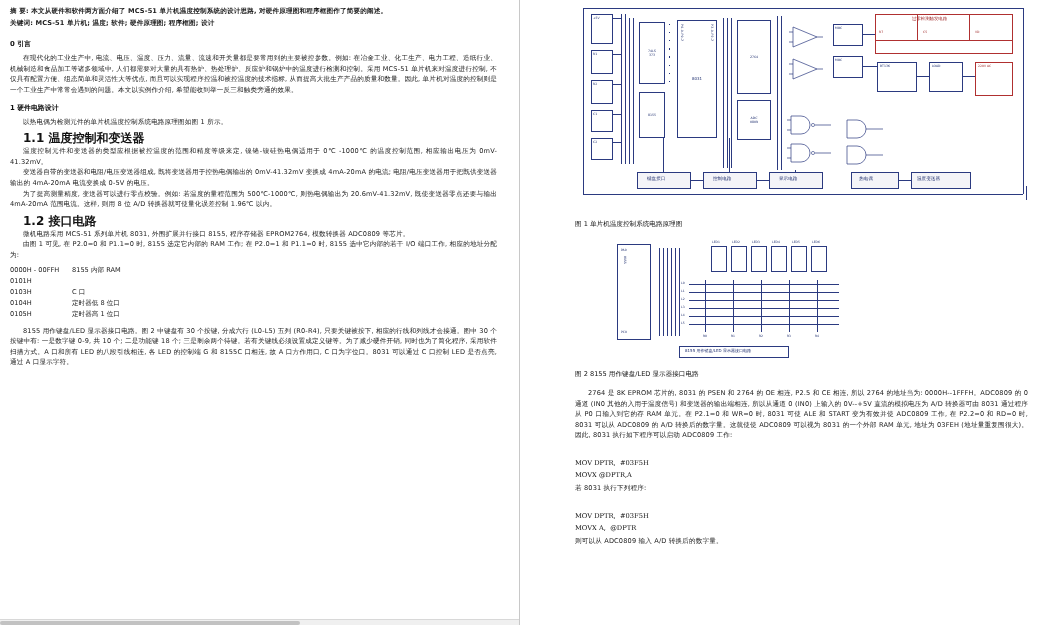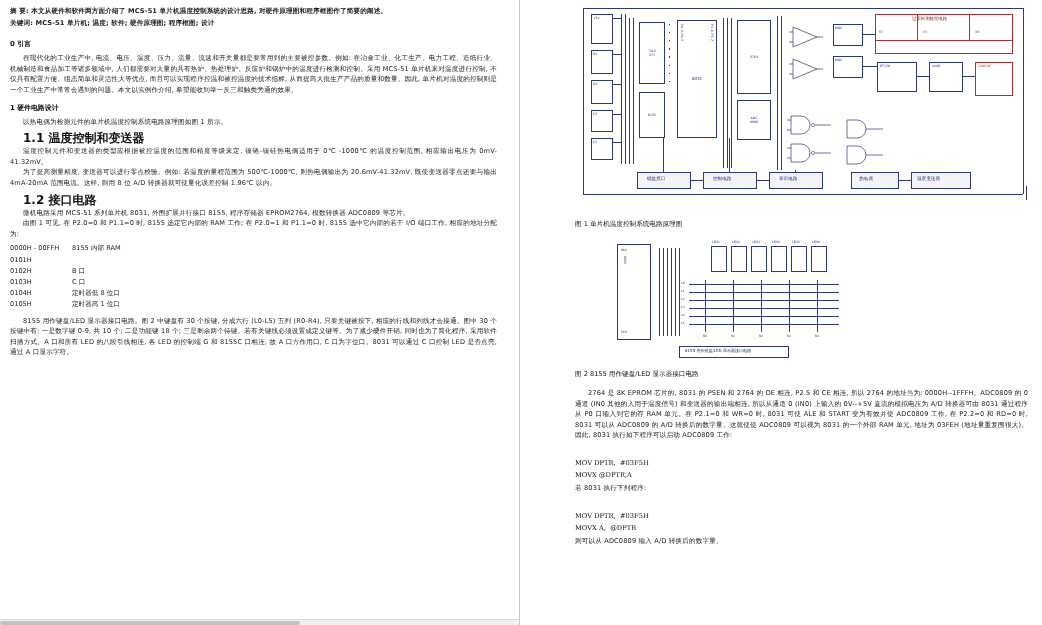--- a/index.html
+++ b/index.html
@@ -209,37 +209,34 @@
     <div class="tx kw b">关键词: MCS-51 单片机; 温度; 软件; 硬件原理图; 程序框图; 设计</div>
 
     <div class="h1">0 引言</div>
     <div class="tx indent p">在现代化的工业生产中, 电流、电压、温度、压力、流量、流速和开关量都是要常用到的主要被控参数。例如: 在冶金工业、化工生产、电力工程、造纸行业、机械制造和食品加工等诸多领域中, 人们都需要对大量的具有热炉、热处理炉、反应炉和锅炉中的温度进行检测和控制。采用 MCS-51 单片机来对温度进行控制, 不仅具有配置方便、组态简单和灵活性大等优点, 而且可以实现程序控温和被控温度的技术指标, 从而提高大批生产产品的质量和数量。因此, 单片机对温度的控制则是一个工业生产中常常会遇到的问题。本文以实例作介绍, 希望能收到举一反三和触类旁通的效果。</div>
 
     <div class="h1">1 硬件电路设计</div>
     <div class="tx indent p">以热电偶为检测元件的单片机温度控制系统电路原理图如图 1 所示。</div>
 
     <div class="h2">1.1 温度控制和变送器</div>
     <div class="tx indent p">温度控制元件和变送器的类型应根据被控温度的范围和精度等级来定, 镍铬-镍硅热电偶适用于 0℃ -1000℃ 的温度控制范围, 相应输出电压为 0mV-41.32mV。</div>
+    <div class="tx indent p">变送器自带的变送器和电阻/电压变送器组成, 既将变送器用于控热电偶输出的 0mV-41.32mV 变换成 4mA-20mA 的电流; 电阻/电压变送器用于把既供变送器输出的 4mA-20mA 电流变换成 0-5V 的电压。</div>
     <div class="tx indent p">为了提高测量精度, 变送器可以进行零点校验。例如: 若温度的量程范围为 500℃-1000℃, 则热电偶输出为 20.6mV-41.32mV, 既使变送器零点还要与输出 4mA-20mA 范围电流。这样, 则用 8 位 A/D 转换器就可使量化误差控制 1.96℃ 以内。</div>
 
     <div class="h2">1.2 接口电路</div>
     <div class="tx indent p">微机电路采用 MCS-51 系列单片机 8031, 外围扩展并行接口 8155, 程序存储器 EPROM2764, 模数转换器 ADC0809 等芯片。</div>
     <div class="tx indent p">由图 1 可见, 在 P2.0=0 和 P1.1=0 时, 8155 选定它内部的 RAM 工作; 在 P2.0=1 和 P1.1=0 时, 8155 选中它内部的若干 I/O 端口工作, 相应的地址分配为:</div>
 
     <div class="maplist">
       <div class="maprow">
         <span class="mapaddr">0000H - 00FFH</span>
         <span class="mapdesc">8155 内部 RAM</span>
       </div>
       <div class="maprow">
         <span class="mapaddr">0101H</span>
-      </div>
-      <div class="maprow">
-        <span class="mapaddr">0102H</span>
-        <span class="mapdesc">B 口</span>
       </div>
       <div class="maprow">
         <span class="mapaddr">0103H</span>
         <span class="mapdesc">C 口</span>
       </div>
       <div class="maprow">
         <span class="mapaddr">0104H</span>
         <span class="mapdesc">定时器低 8 位口</span>
       </div>
       <div class="maprow">

